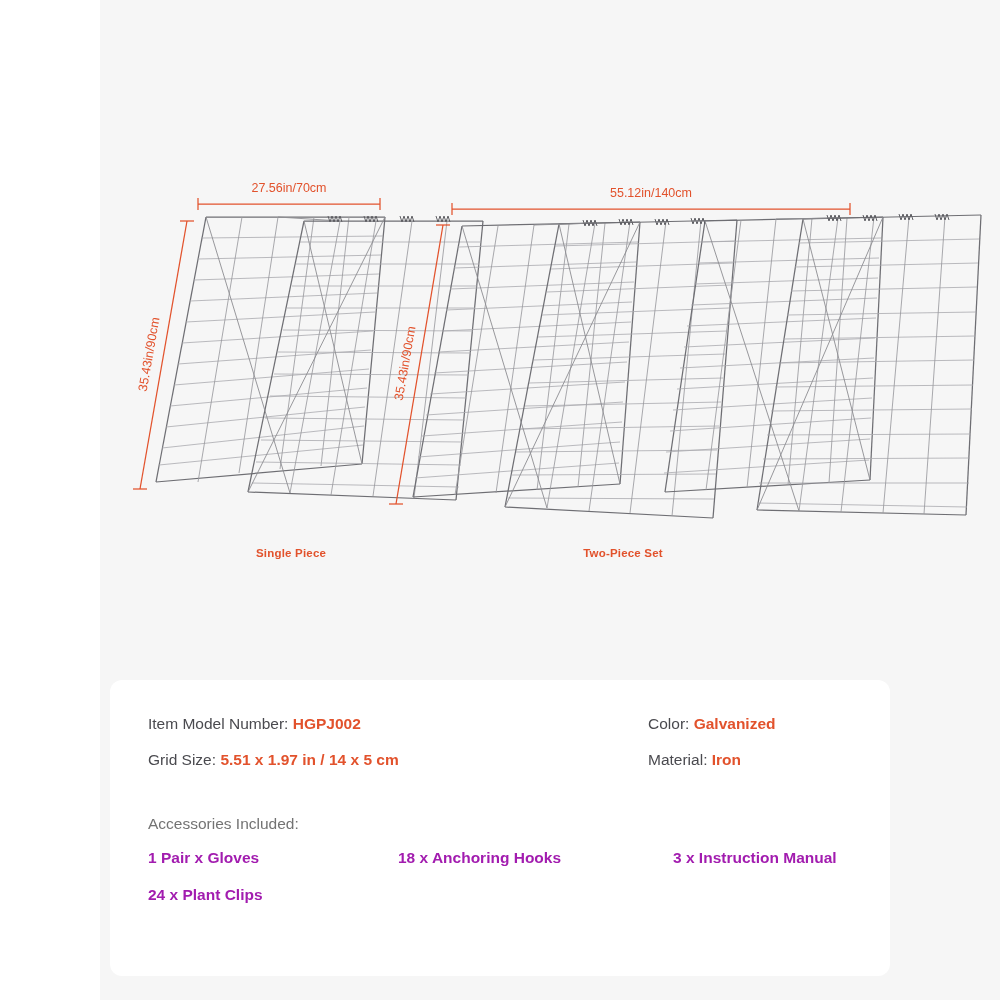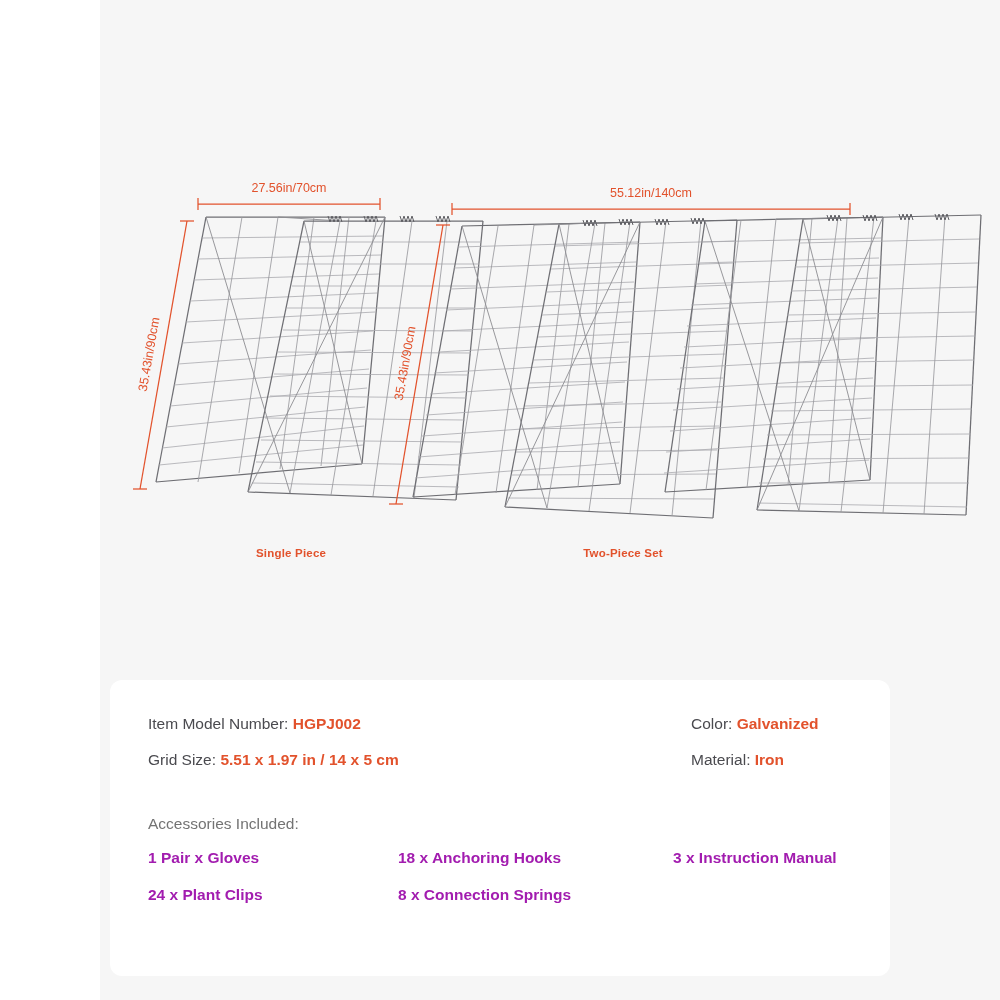--- a/index.html
+++ b/index.html
@@ -74,21 +74,20 @@
   }
   .spec-inner {
     position: absolute;
     left: 38px;
     top: 34px;
     right: 30px;
   }
   .spec-grid {
     display: grid;
     grid-template-columns: 500px auto;
-    gap: 43px;
   }
   .spec-row {
     margin-bottom: 17px;
     font-size: 15.5px;
     line-height: 1.25;
     white-space: nowrap;
   }
   .spec-label {
     color: #4a4a4f;
     font-weight: 400;
@@ -401,20 +400,19 @@
         </div>
       </div>
 
       <div class="acc-title">Accessories Included:</div>
 
       <div class="acc-grid">
         <div class="acc-item">1 Pair x Gloves</div>
         <div class="acc-item">18 x Anchoring Hooks</div>
         <div class="acc-item">3 x Instruction Manual</div>
         <div class="acc-item">24 x Plant Clips</div>
-        <div class="acc-item">8 x Connection Springs</div>
         <div class="acc-blank"></div>
       </div>
 
     </div>
   </div>
 
 </div>
 
 </body></html>

